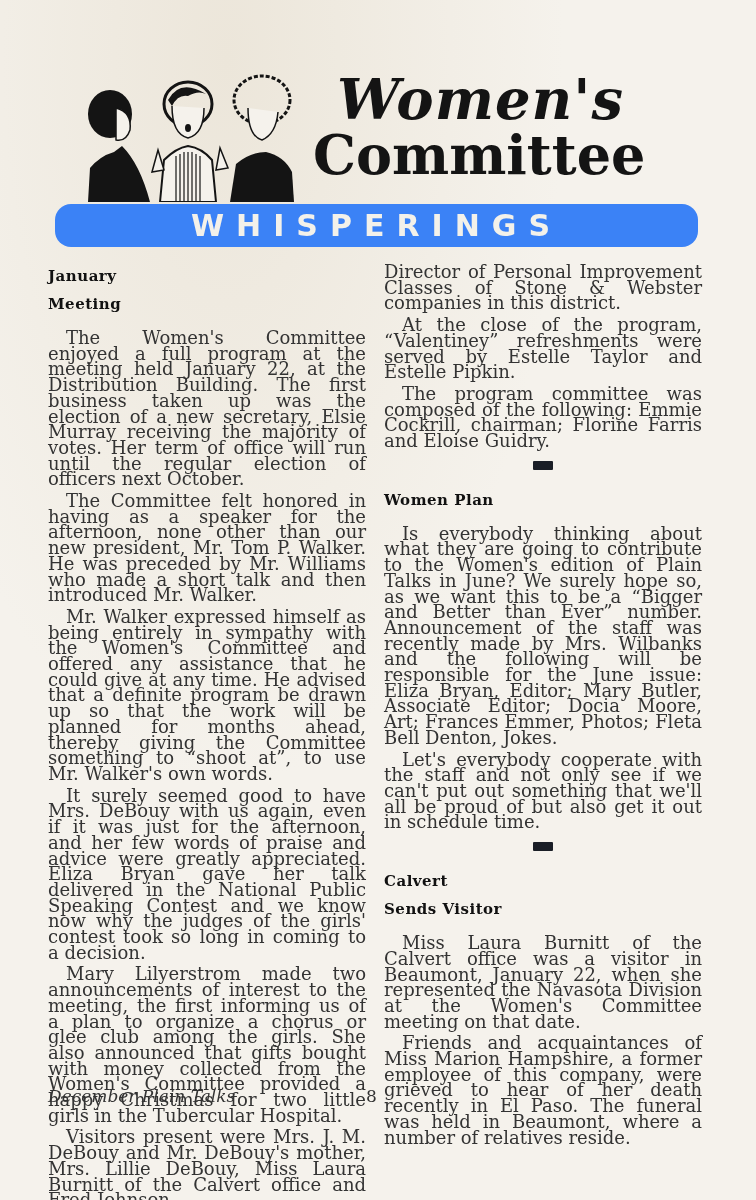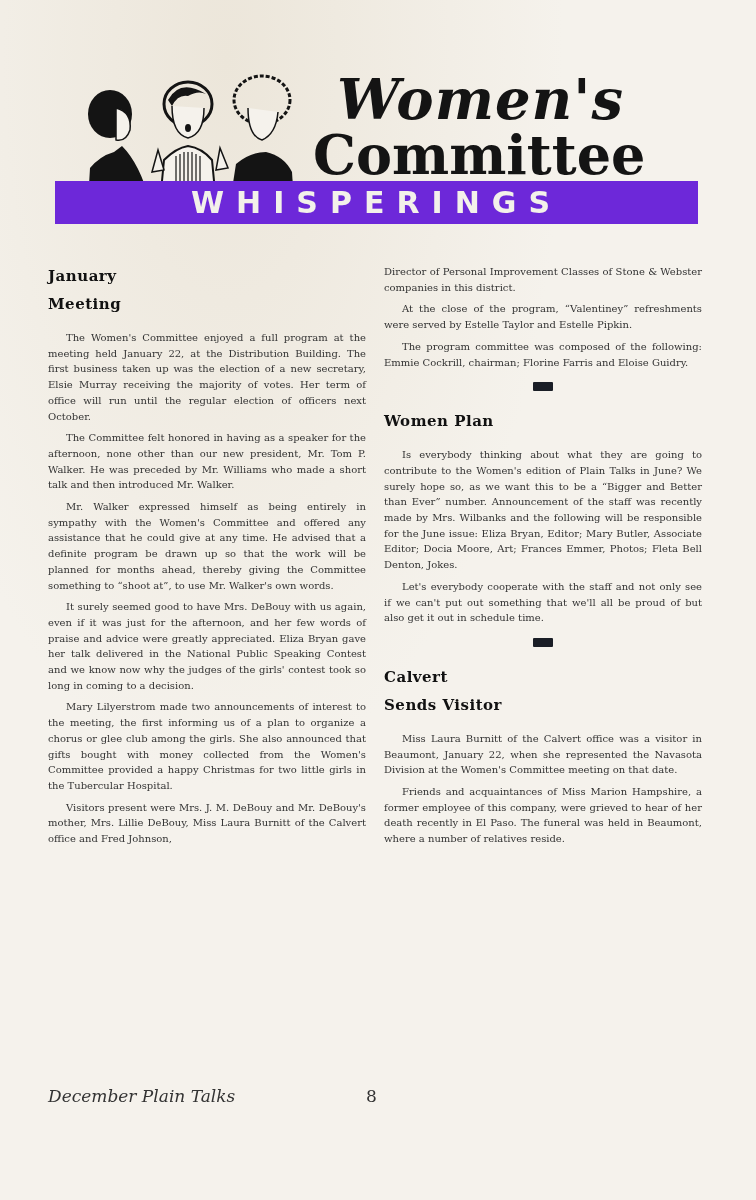--- a/index.html
+++ b/index.html
@@ -25,42 +25,43 @@
       font-size: 56px; letter-spacing: 1px; color: #141414;
       line-height: 62px;
     }
     .title-committee {
       position: absolute; left: 258px; top: 54px;
       font-family: "DejaVu Serif", serif; font-weight: bold;
       font-size: 54px; letter-spacing: 0px; color: #141414;
       line-height: 62px;
     }
     .whisper-bar {
-      position: absolute; left: 0; top: 111px; width: 643px; height: 43px;
-      background: #6d28d9;
+      position: absolute; left: 0; top: 134px; width: 643px; height: 43px;
+      background: #3b82f6;
+      border-radius: 16px;
     }
     .whisper-text {
       position: absolute; left: 0; top: 0; width: 643px; height: 43px;
       text-align: center; color: #f3f1ea;
       font-family: "DejaVu Sans", sans-serif; font-weight: bold;
       font-size: 30px; letter-spacing: 12px; line-height: 43px;
     }
     
     .col { position: absolute; top: 262px; width: 318px; }
     .col-left { left: 48px; }
     .col-right { left: 384px; top: 264px; }
     h2.headline {
       margin: 0; font-family: "DejaVu Serif", serif; font-weight: 900;
       font-size: 15px; line-height: 28px; color: #111;
       letter-spacing: 0.5px;
     }
     .headline-wrap { margin-bottom: 12px; }
     p.para {
       margin: 0 0 6px 0; text-align: justify; text-indent: 18px;
-      font-size: 10px; line-height: 15.7px; color: #333;
+      font-size: 18px; line-height: 15.7px; color: #333;
       hyphens: manual;
     }
     p.para.noindent { text-indent: 0; }
     .divider {
       display: block; margin: 12px auto 16px auto;
       width: 20px; height: 9px; background: #1a1e26; border-radius: 1px;
     }
     .footer-title {
       position: absolute; left: 48px; top: 1086px;
       font-family: "DejaVu Serif", serif; font-style: italic;

